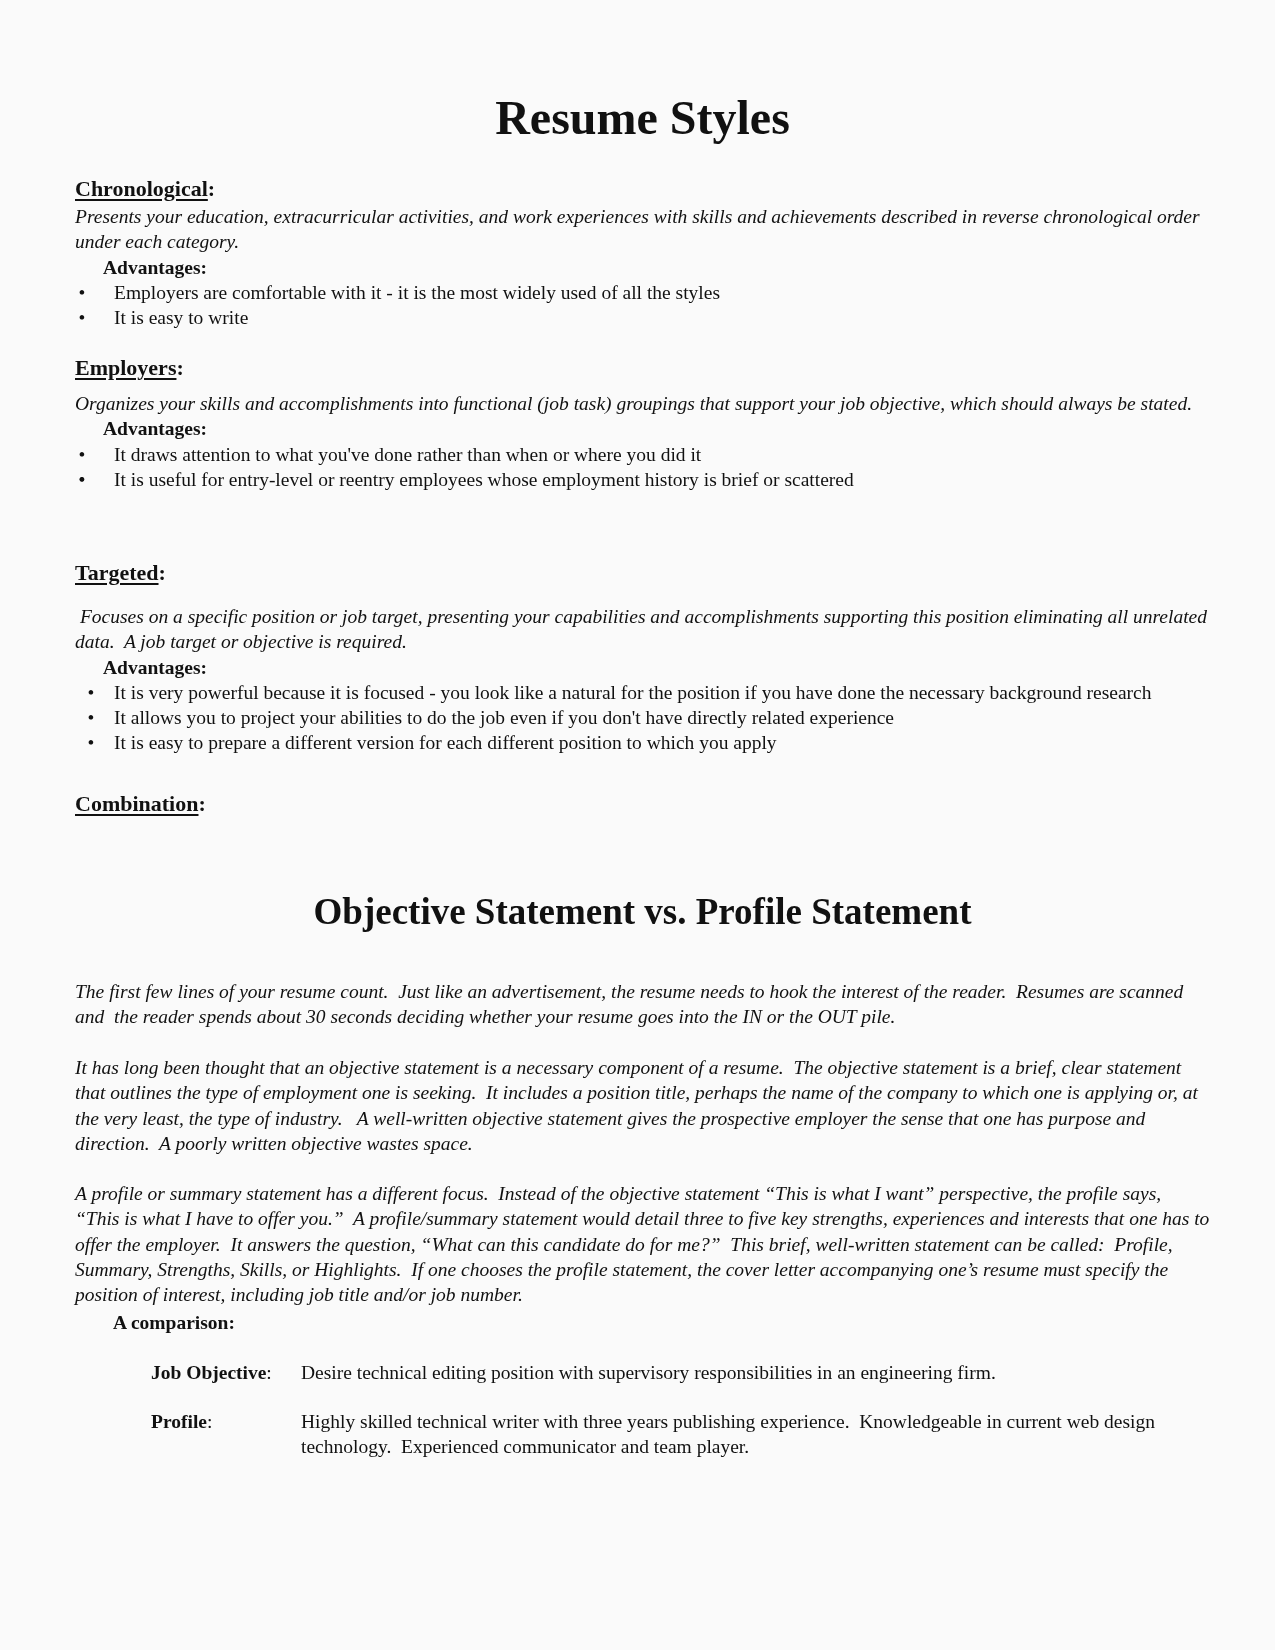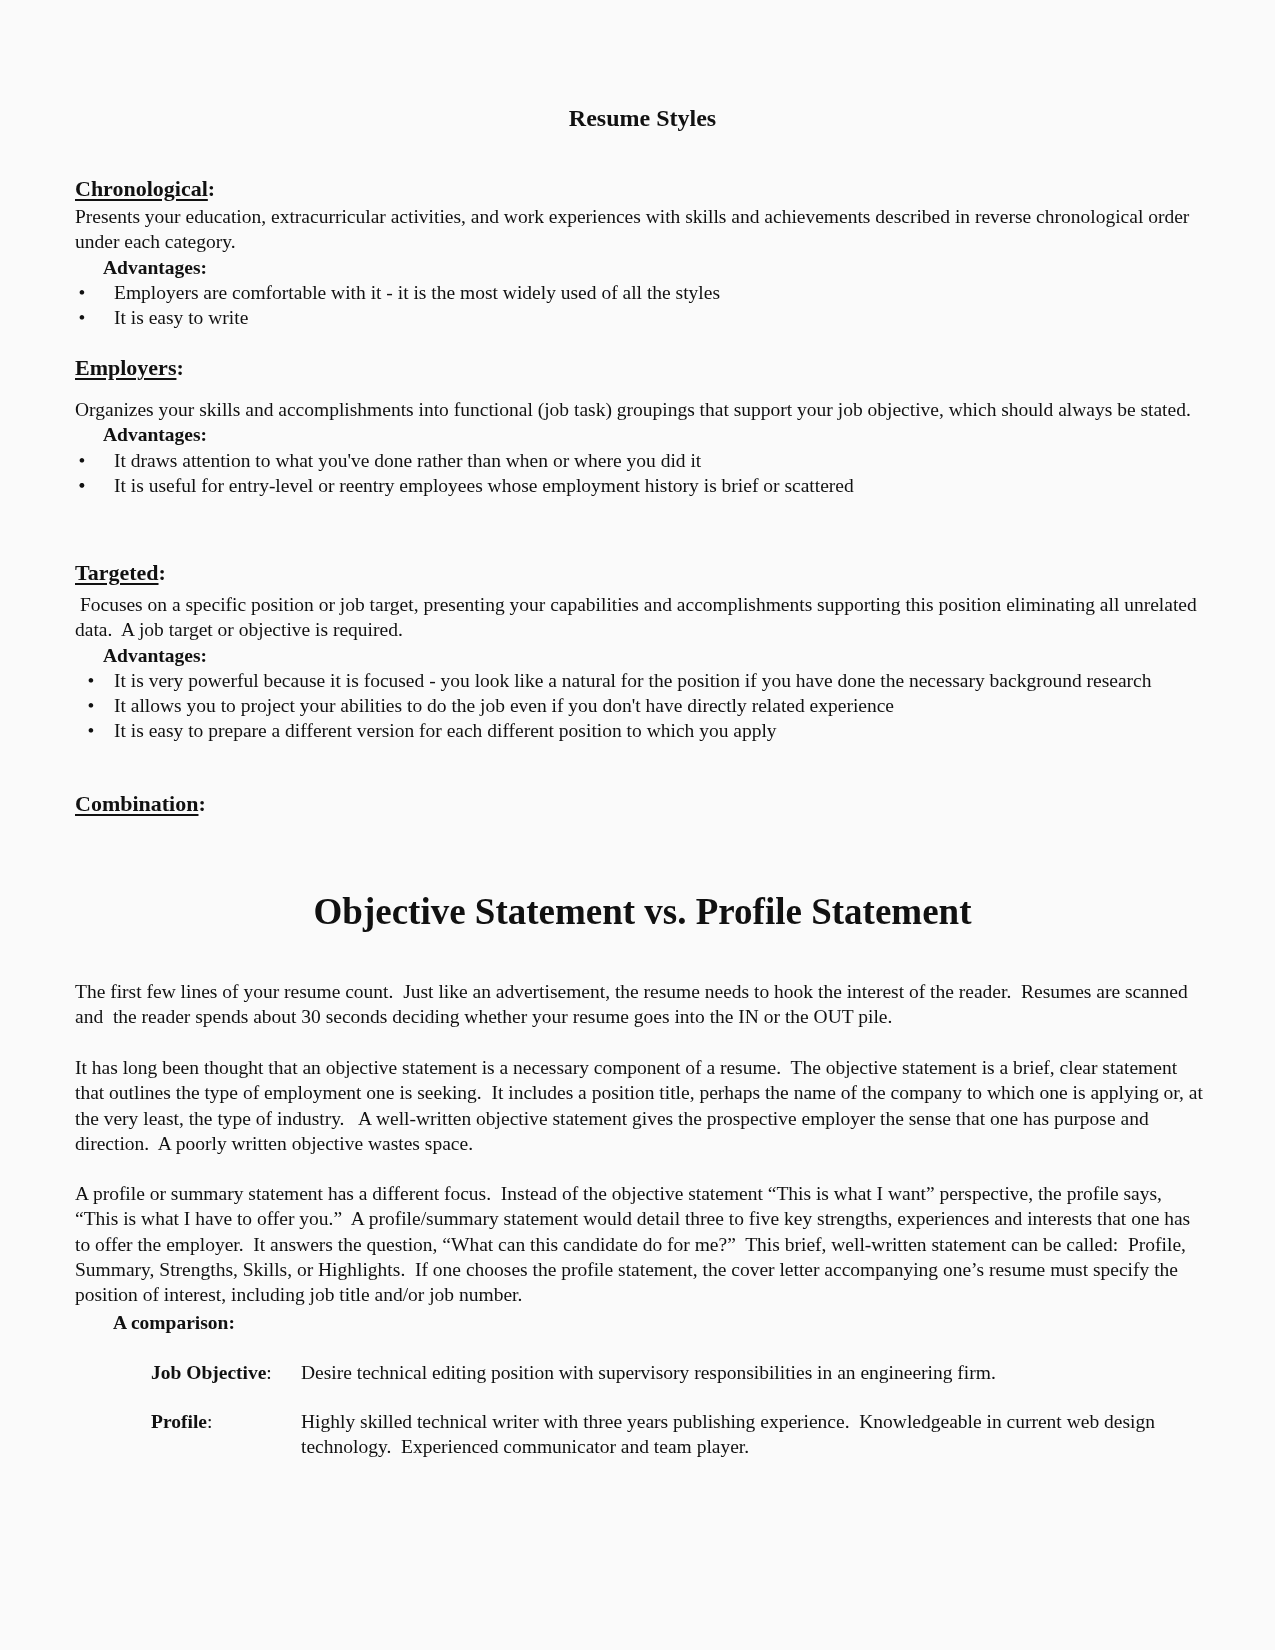--- a/index.html
+++ b/index.html
@@ -6,28 +6,28 @@
   body {
     width: 1275px; height: 1650px; overflow: hidden;
     background: #fafafa; color: #111;
     font-family: "Liberation Serif", "DejaVu Serif", serif;
     font-size: 19.5px; line-height: 25.3px;
   }
   .page { position: relative; width: 1275px; height: 1650px; }
   .content { position: absolute; left: 75px; top: 0; width: 1135px; }
   h1 {
     margin: 0; text-align: center; font-weight: bold;
-    font-size: 24px; line-height: 40px;
+    font-size: 48px; line-height: 40px;
   }
   #title1 { position: absolute; top: 98px; left: 0; width: 1135px; }
   #title2 { position: absolute; top: 892px; left: 0; width: 1135px; font-size: 37px; }
   .section { position: absolute; left: 0; width: 1135px; }
   .sec-head { font-weight: bold; font-size: 22px; line-height: 26px; }
   .sec-head .u { text-decoration: underline; text-decoration-thickness: 2px; text-underline-offset: 3px; }
-  p { margin: 0; }
+  p { margin: 0; font-style: italic; }
   .adv { font-weight: bold; padding-left: 28px; }
   ul { list-style: none; margin: 0; padding: 0; }
   li { position: relative; padding-left: 39px; }
   li .dot { position: absolute; left: 0; top: 0; width: 14px; text-align: center; }
   .targeted li { padding-left: 39px; }
   .targeted li .dot { left: 9px; }
   .para { position: absolute; left: 0; width: 1135px; margin-top: 19px; }
   .comp-head { position: absolute; left: 38px; top: 1310px; font-weight: bold; }
   .comp-row { position: absolute; left: 76px; width: 1059px; display: flex; }
   .comp-label { width: 150px; flex: none; }
@@ -47,32 +47,32 @@
       <p style="margin-top:2px;">Presents your education, extracurricular activities, and work experiences with skills and achievements described in reverse chronological order under each category.</p>
       <div class="adv">Advantages:</div>
       <ul>
         <li><span class="dot">•</span><span>Employers are comfortable with it - it is the most widely used of all the styles</span></li>
         <li><span class="dot">•</span><span>It is easy to write</span></li>
       </ul>
     </div>
 
     <div class="section" style="top:355px;">
       <div class="sec-head"><span class="u">Employers</span><span>:</span></div>
-      <p style="margin-top:16px;">Organizes your skills and accomplishments into functional (job task) groupings that support your job objective, which should always be stated.</p>
+      <p style="margin-top:10px;">Organizes your skills and accomplishments into functional (job task) groupings that support your job objective, which should always be stated.</p>
       <div class="adv">Advantages:</div>
       <ul>
         <li><span class="dot">•</span><span>It draws attention to what you've done rather than when or where you did it</span></li>
         <li><span class="dot">•</span></li>
         <li><span class="dot">•</span><span>It is useful for entry-level or reentry employees whose employment history is brief or scattered</span></li>
       </ul>
     </div>
 
     <div class="section targeted" style="top:560px;">
       <div class="sec-head"><span class="u">Targeted</span><span>:</span></div>
-      <p style="margin-top:6px; white-space:pre-wrap;"> Focuses on a specific position or job target, presenting your capabilities and accomplishments supporting this position eliminating all unrelated data.  A job target or objective is required.</p>
+      <p style="margin-top:18px; white-space:pre-wrap;"> Focuses on a specific position or job target, presenting your capabilities and accomplishments supporting this position eliminating all unrelated data.  A job target or objective is required.</p>
       <div class="adv">Advantages:</div>
       <ul>
         <li><span class="dot">•</span><span>It is very powerful because it is focused - you look like a natural for the position if you have done the necessary background research</span></li>
         <li><span class="dot">•</span><span>It allows you to project your abilities to do the job even if you don't have directly related experience</span></li>
         <li><span class="dot">•</span><span>It is easy to prepare a different version for each different position to which you apply</span></li>
       </ul>
     </div>
 
     <div class="section" style="top:791px;">
       <div class="sec-head"><span class="u">Combination</span><span>:</span></div>

